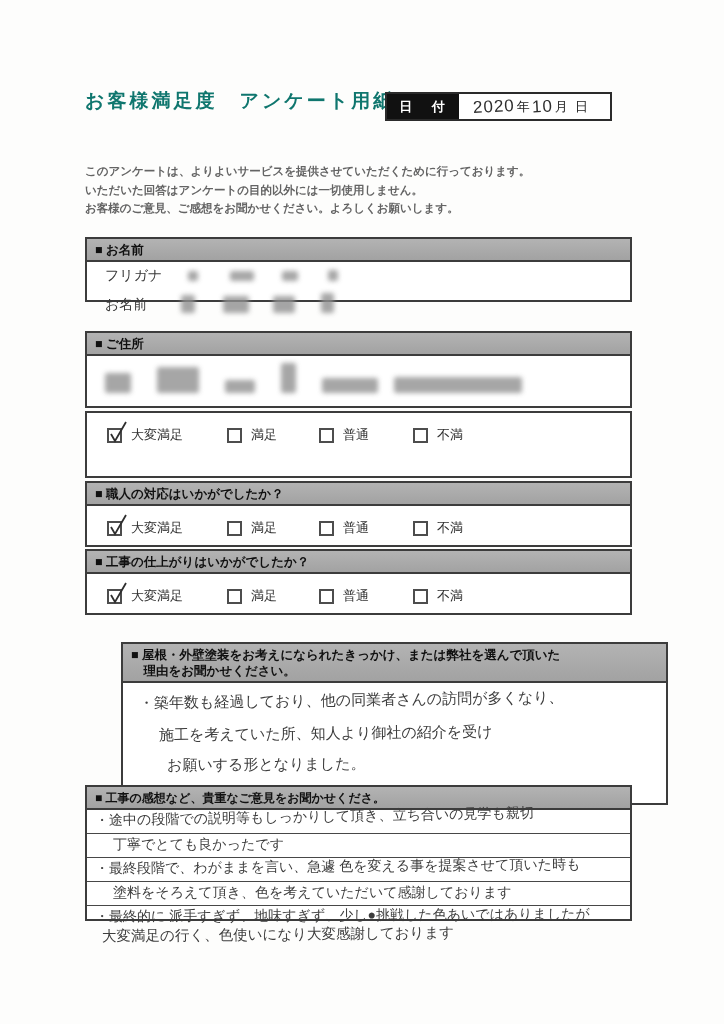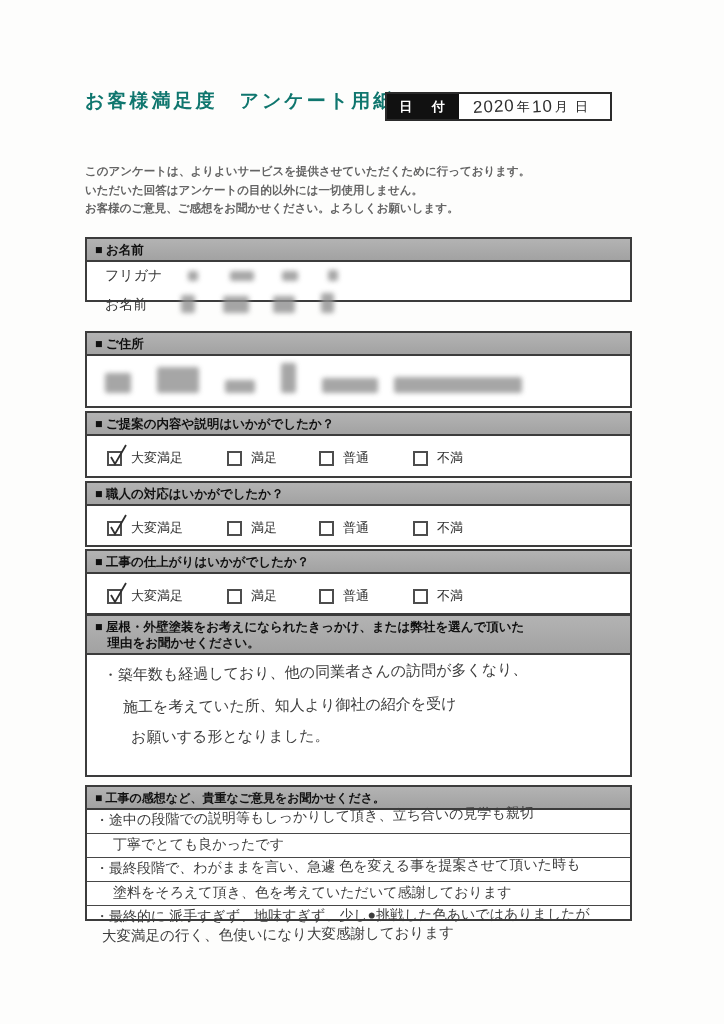--- a/index.html
+++ b/index.html
@@ -82,21 +82,20 @@
   <div class="box" style="top:331px;height:77px;">
     <div class="band">■ ご住所</div>
     <div class="fieldrow" style="top:30px;left:18px;">
       <span>
         <span class="blob" style="width:26px;height:20px;margin-right:26px;"></span><span class="blob" style="width:42px;height:26px;margin-right:26px;"></span><span class="blob" style="width:30px;height:13px;margin-right:26px;"></span><span class="blob" style="width:15px;height:30px;margin-right:26px;"></span><span class="blob" style="width:56px;height:15px;margin-right:16px;"></span><span class="blob" style="width:128px;height:16px;"></span>
       </span>
     </div>
   </div>
 
   <div class="box" style="top:411px;height:67px;">
-    <div class="band">■ ご提案の内容や説明はいかがでしたか？</div>
     <div class="optrow">
       <div class="opt" style="left:20px;">
         <span class="cb">
           <svg class="check" viewBox="0 0 22 26">
               <path d="M4 14 L8 21 L19 2" fill="none" stroke="#2f2f2f" stroke-width="1.8"></path>
             </svg>
         </span>
         <span class="optlabel">大変満足</span>
       </div>
       <div class="opt" style="left:140px;">
@@ -177,21 +176,21 @@
       </div>
       <div class="opt" style="left:326px;">
         <span class="cb">
           
         </span>
         <span class="optlabel">不満</span>
       </div>
     </div>
   </div>
 
-  <div class="box" style="top:614px;height:163px;">
+  <div class="box" style="top:642px;height:163px;margin-left:36px;">
     <div class="band">
       <div>■ 屋根・外壁塗装をお考えになられたきっかけ、または弊社を選んで頂いた</div>
       <div>　理由をお聞かせください。</div>
     </div>
     <div class="hline" style="left:16px;top:50px;transform:rotate(-0.8deg);">・築年数も経過しており、他の同業者さんの訪問が多くなり、</div>
     <div class="hline" style="left:36px;top:82px;transform:rotate(-0.6deg);">施工を考えていた所、知人より御社の紹介を受け</div>
     <div class="hline" style="left:44px;top:112px;transform:rotate(-0.4deg);">お願いする形となりました。</div>
   </div>
 
   <div class="box" style="top:785px;height:136px;">

